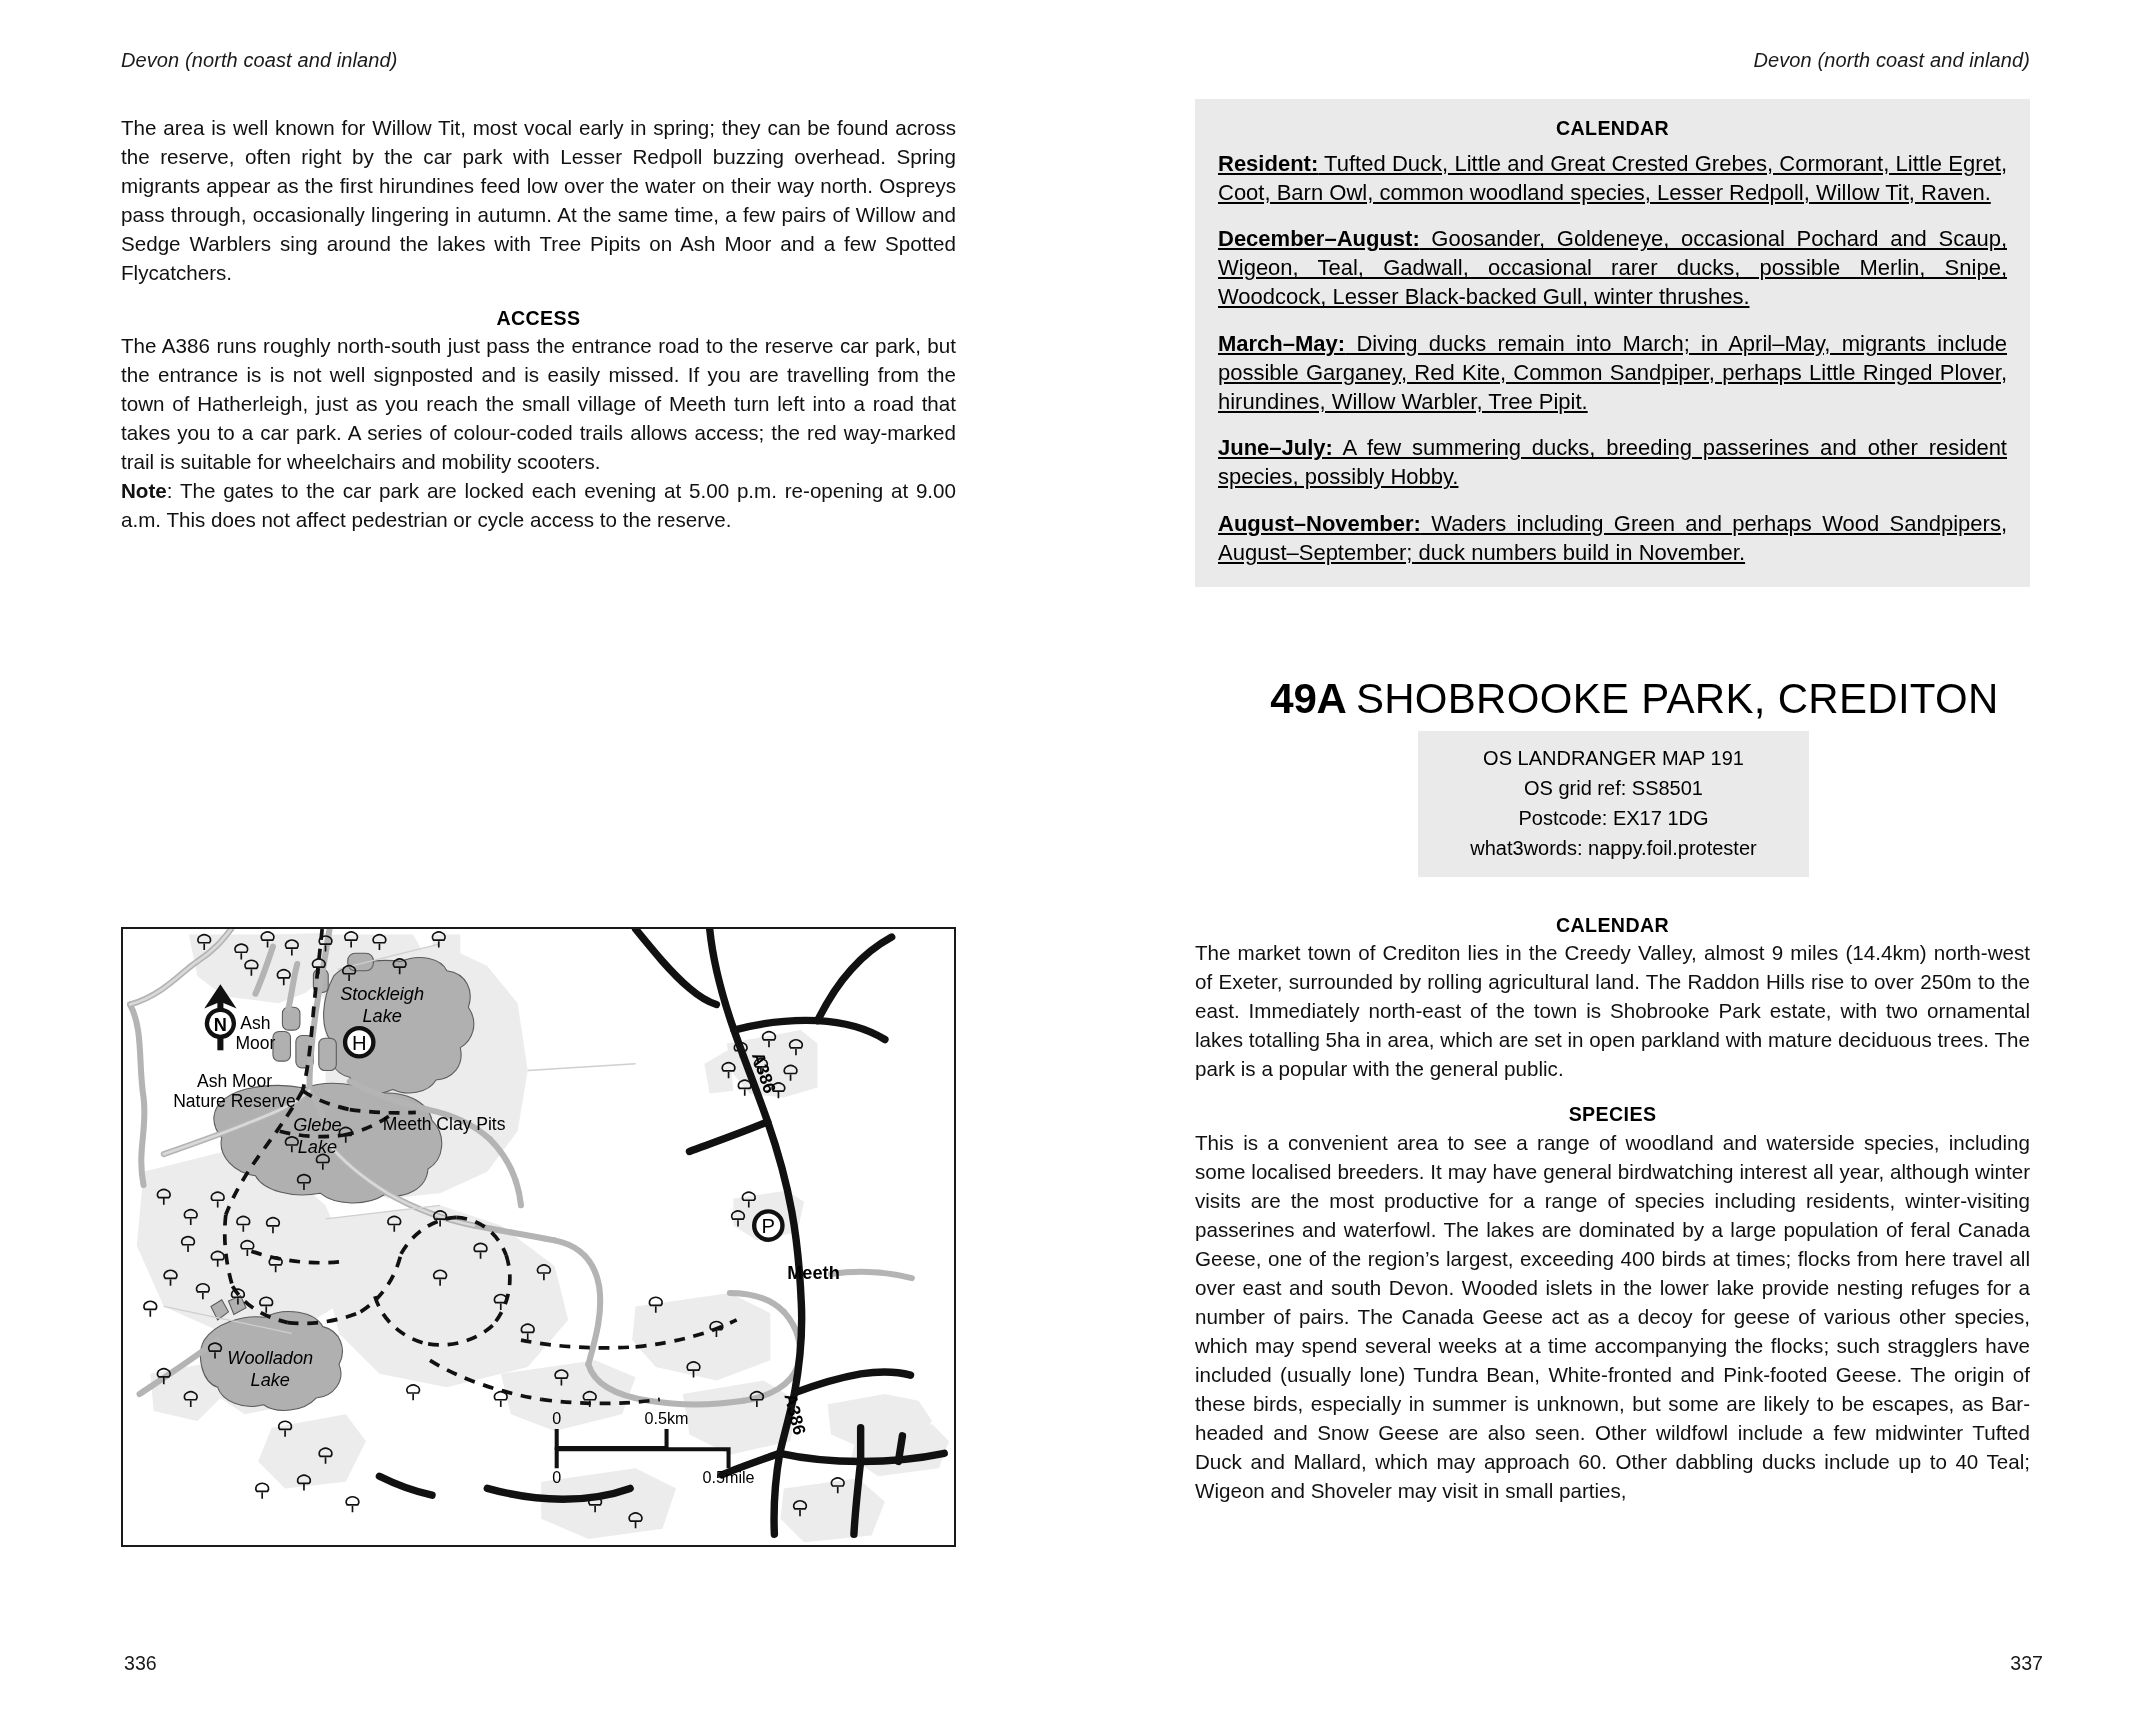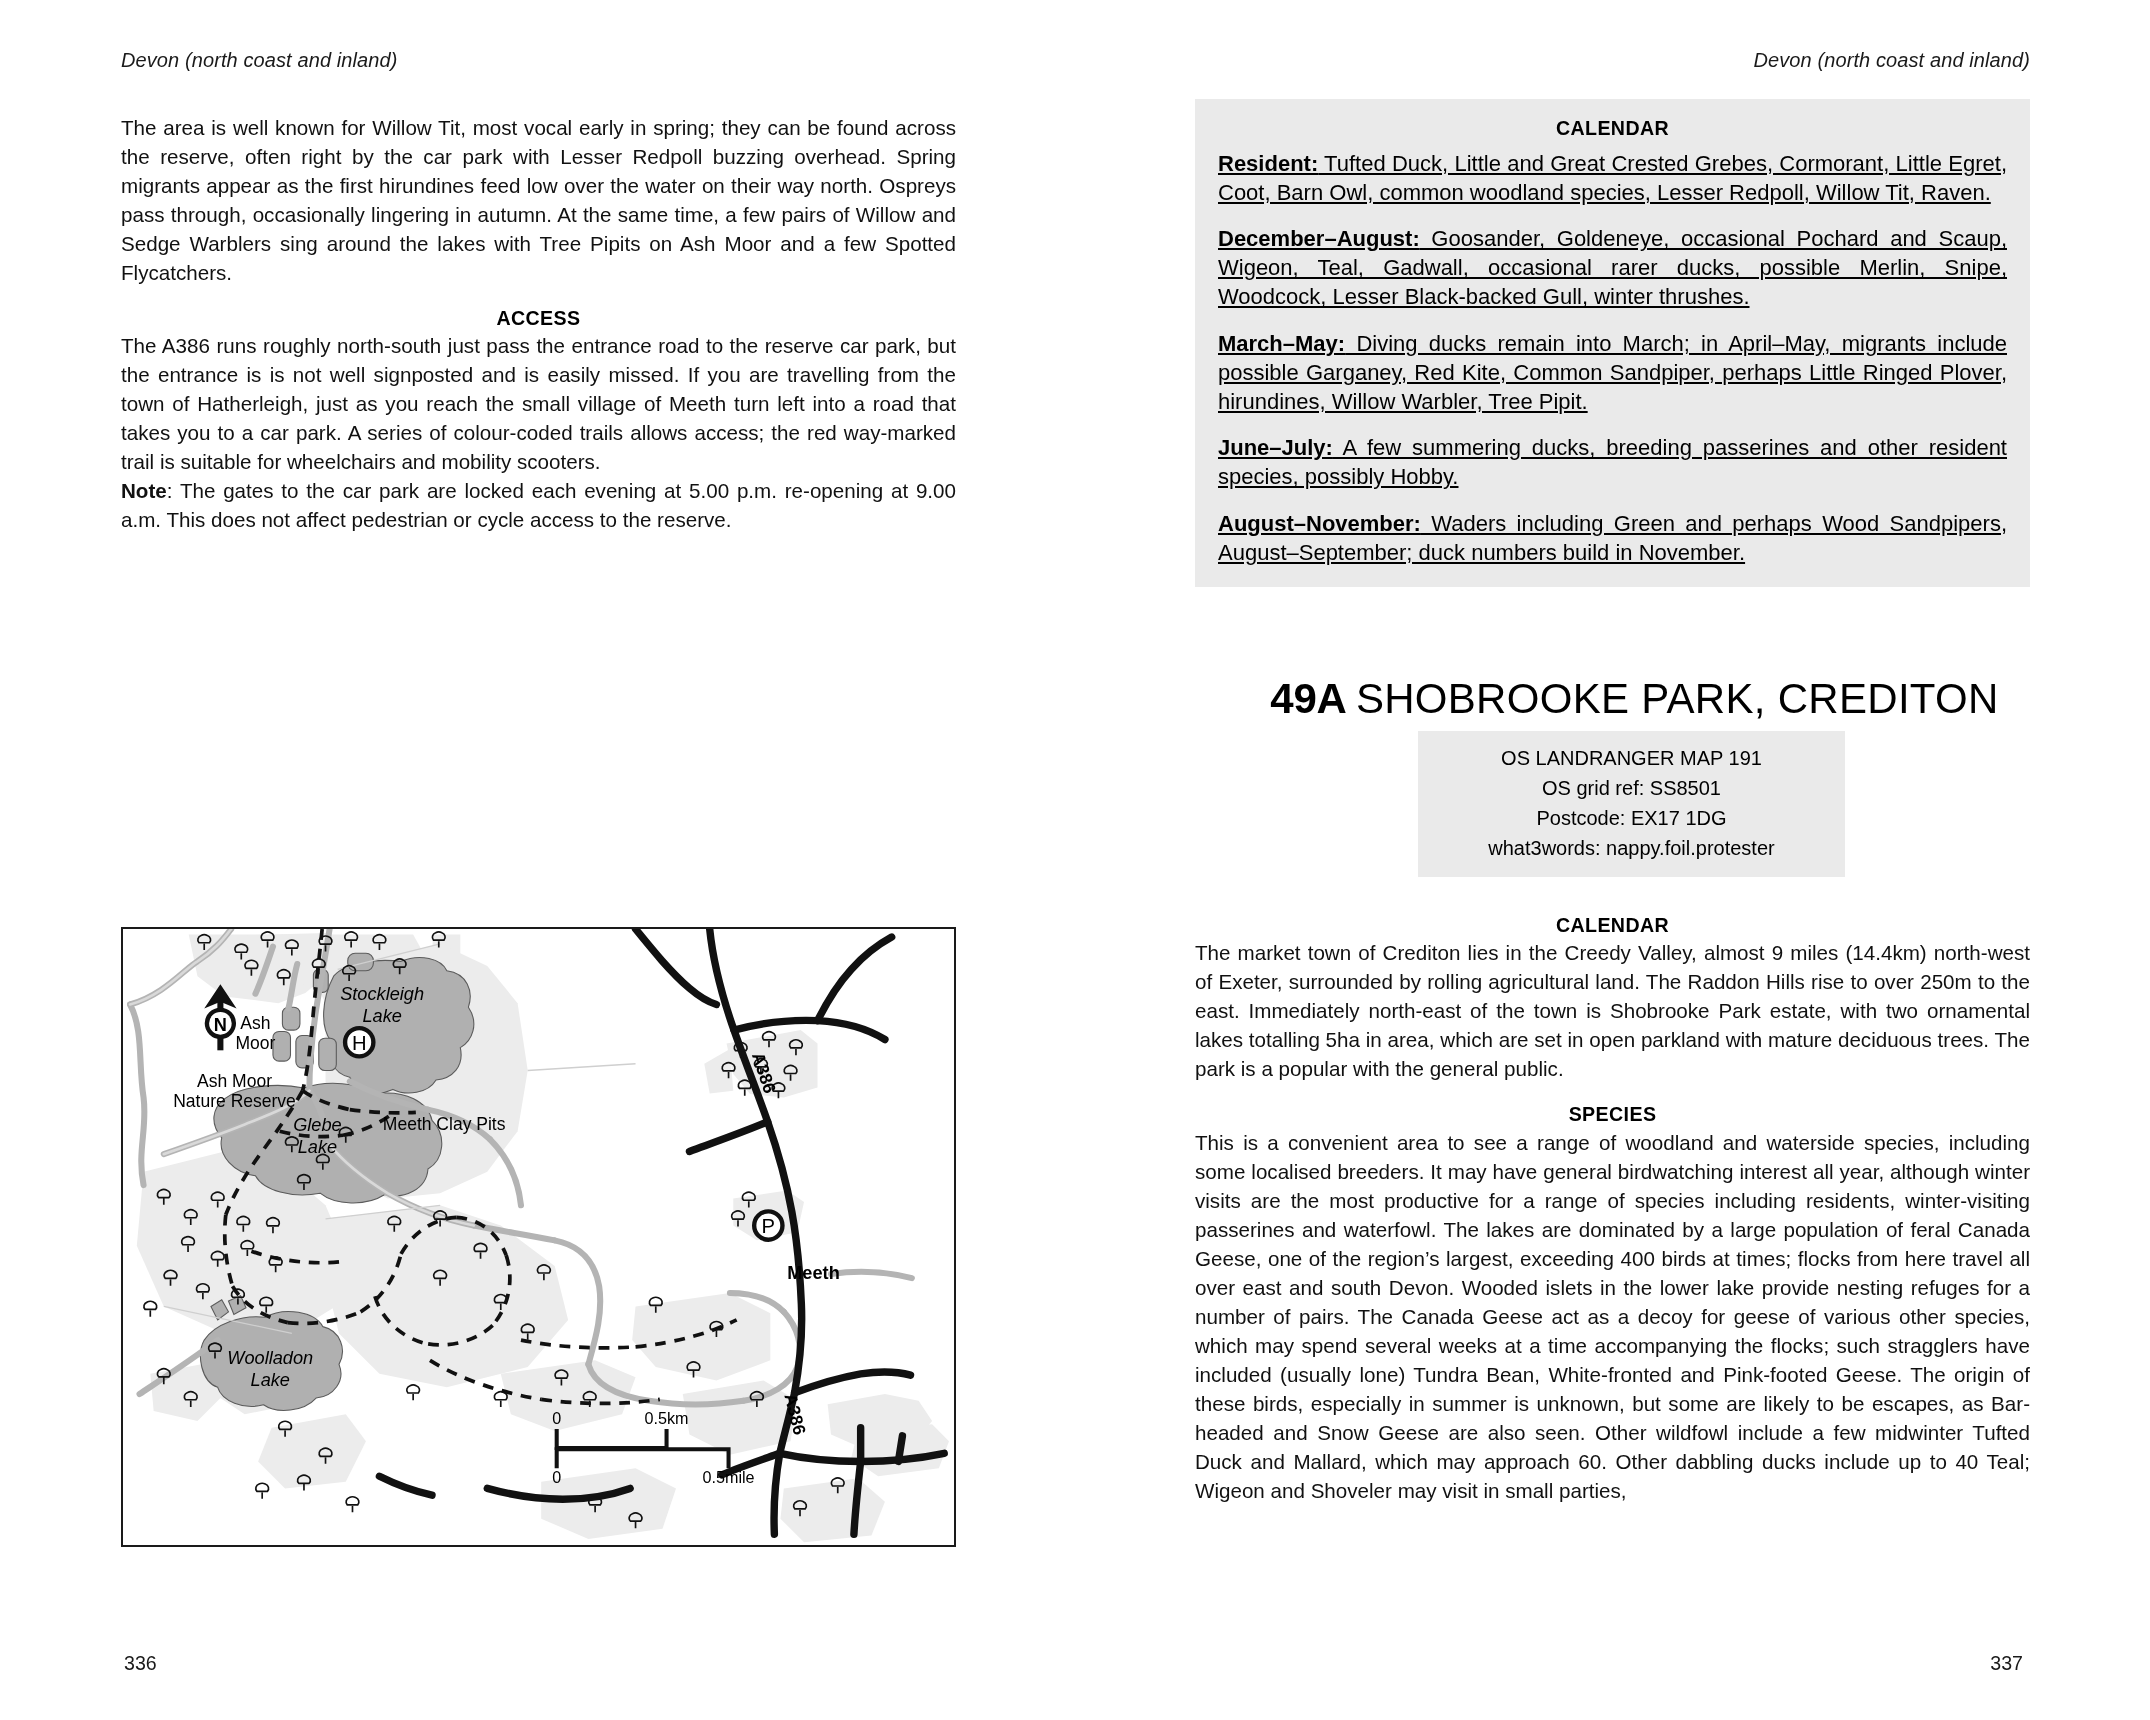--- a/index.html
+++ b/index.html
@@ -36,21 +36,21 @@
   .runhead.right { right: 121px; }
 
   
   .folio {
     position: absolute;
     bottom: 45px;
     font-size: 19.6px;
     color: #1a1a1a;
   }
   .folio.left  { left: 124px; }
-  .folio.right { right: 128px; margin-top: 41px; }
+  .folio.right { right: 108px; margin-top: 41px; }
 
   
   .col {
     position: absolute;
     top: 113px;
     width: 835px;
   }
   .col.left  { left: 121px; }
   .col.right { left: 1195px; }
 
@@ -128,21 +128,21 @@
     font-weight: normal;
     letter-spacing: 0.3px;
     margin-left: 9.4px;
   }
 
   
   .osbox {
     position: absolute;
     left: 1418px;
     top: 731px;
-    width: 427px;
+    width: 391px;
     padding: 12px 13.5px 13.5px 13.5px;
     text-align: center;
     font-size: 20px;
     line-height: 30px;
   }
 
   
   .mapwrap {
     position: absolute;
     left: 121px;

